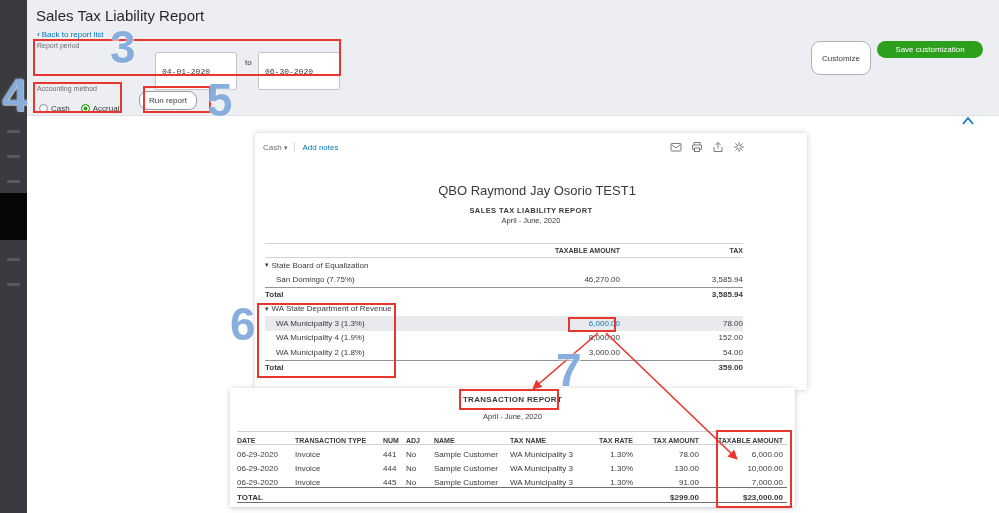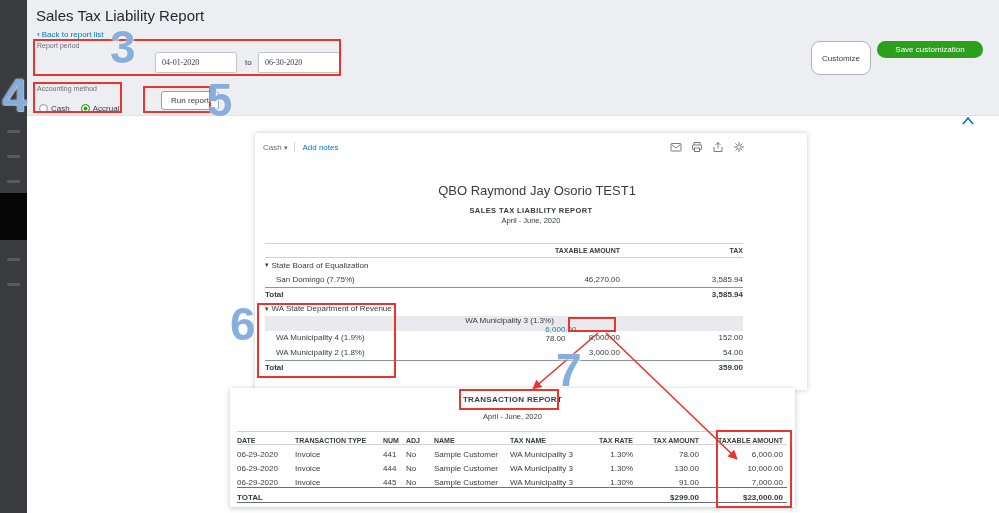--- a/index.html
+++ b/index.html
@@ -12,28 +12,28 @@
   .side-ico { position:absolute; left:7px; width:13px; height:3px; border-radius:1px; background:rgba(255,255,255,0.16); }
 
   
   .header { position:absolute; left:27px; top:0; width:972px; height:116px; background:#eceef1; border-bottom:1px solid #dfe1e4; z-index:1; }
   .page-title { position:absolute; left:9px; top:7px; font-size:15px; font-weight:500; color:#26282d; }
   .back-link { position:absolute; left:10px; top:30px; font-size:8px; color:#0077c5; cursor:pointer; }
   .back-link .arr { font-weight:bold; margin-right:2px; }
   .grp-label { position:absolute; font-size:7px; color:#6b6c72; }
   .select-box { position:absolute; left:9px; top:52px; width:112px; height:21px; background:#fff; border:1px solid #c3c5cb; border-radius:2px; font-size:8px; color:#393a3d; display:flex; align-items:center; justify-content:space-between; padding:0 6px; cursor:pointer; }
   .select-box .caret { font-size:7px; color:#6b6c72; }
-  .date-input { position:absolute; top:52px; width:82px; height:21px; background:#fff; border:1px solid #c3c5cb; border-radius:2px; font-size:8px; color:#393a3d; padding:0 6px; font-family:Liberation Serif, serif; }
+  .date-input { position:absolute; top:52px; width:82px; height:38px; background:#fff; border:1px solid #c3c5cb; border-radius:2px; font-size:8px; color:#393a3d; padding:0 6px; font-family:Liberation Mono, monospace; }
   .to-label { position:absolute; left:218px; top:58px; font-size:8px; color:#393a3d; }
   .radio-row { position:absolute; left:12px; top:104px; display:flex; align-items:flex-end; gap:11px; }
   .radio-opt { display:flex; align-items:center; gap:3px; font-size:8px; color:#393a3d; cursor:pointer; }
   .radio { width:9px; height:9px; border:1px solid #8d9096; border-radius:50%; background:#fff; display:inline-block; }
   .radio.sel { border:1px solid #2ca01c; background:#2ca01c; box-shadow:inset 0 0 0 1.5px #fff; }
   .btn { display:flex; align-items:center; justify-content:center; cursor:pointer; font-family:"Liberation Sans", sans-serif; }
-  .btn-run { position:absolute; left:134px; top:91px; width:58px; height:19px; background:#fff; border:1px solid #9a9da3; border-radius:3px; font-size:8px; color:#393a3d; }
+  .btn-run { position:absolute; left:112px; top:91px; width:58px; height:19px; background:#fff; border:1px solid #9a9da3; border-radius:8px; font-size:8px; color:#393a3d; }
   .btn-customize { position:absolute; left:784px; top:41px; width:60px; height:34px; background:#fff; border:1px solid #b0b3b9; border-radius:9px; font-size:8px; color:#393a3d; }
   .btn-save { position:absolute; left:850px; top:41px; width:106px; height:17px; background:#2ca01c; border:none; border-radius:9px; font-size:8px; color:#fff; }
 
   .collapse-btn { position:absolute; left:959px; top:113px; width:18px; height:16px; display:flex; align-items:center; justify-content:center; cursor:pointer; z-index:3; }
 
   
   .report-panel { position:absolute; left:255px; top:133px; width:552px; height:257px; background:#fff; box-shadow:0 0 5px rgba(60,64,67,0.28); z-index:2; }
   .rp-toolbar { position:absolute; left:8px; top:9px; display:flex; align-items:center; gap:7px; font-size:8px; }
   .sort-btn { color:#6b6c72; cursor:pointer; }
   .tb-divider { width:1px; height:10px; background:#d5d7da; }
@@ -45,21 +45,21 @@
   .rp-period { position:absolute; left:0; top:83px; width:100%; text-align:center; font-size:7.5px; color:#393a3d; }
   .stable { position:absolute; left:10px; top:110px; width:478px; }
   .shead { display:flex; height:15px; align-items:center; border-top:1px solid #d0d2d5; border-bottom:1px solid #d0d2d5; font-size:7px; font-weight:bold; color:#393a3d; }
   .srow { display:flex; height:14.5px; align-items:center; font-size:8px; color:#393a3d; }
   .scell.lbl { flex:1; display:flex; align-items:center; }
   .scell.amt { width:145px; text-align:right; }
   .scell.amt2 { width:123px; text-align:right; }
   .srow .caret { font-size:7px; margin-right:3px; color:#393a3d; cursor:pointer; }
   .srow .ind { padding-left:11px; }
   .srow.total { font-weight:bold; border-top:1px solid #8f9296; }
-  .srow.hl { background:#e8eaee;flex-direction:column; }
+  .srow.hl { background:#e8eaee; }
   .amount-link { color:#0c7bc0; cursor:pointer; }
 
   
   .tx-panel { position:absolute; left:230px; top:388px; width:565px; height:119px; background:#fff; box-shadow:0 1px 5px rgba(60,64,67,0.3); z-index:2;padding-left:32px; }
   .tx-title { position:absolute; left:0; top:7px; width:100%; text-align:center; font-size:8px; font-weight:bold; letter-spacing:0.3px; color:#393a3d; }
   .tx-period { position:absolute; left:0; top:24px; width:100%; text-align:center; font-size:7.5px; color:#393a3d; }
   .ttable { position:absolute; left:7px; top:43px; width:550px; }
   .trow { display:flex; height:14px; align-items:flex-end; font-size:8px; color:#393a3d; }
   .trow.thead { font-size:7px; font-weight:bold; border-top:1px solid #d0d2d5; border-bottom:1px solid #d0d2d5; height:14px; }
   .trow.ttotal { font-weight:bold; border-top:1px solid #6d6f73; border-bottom:1px solid #6d6f73; height:16px; }

